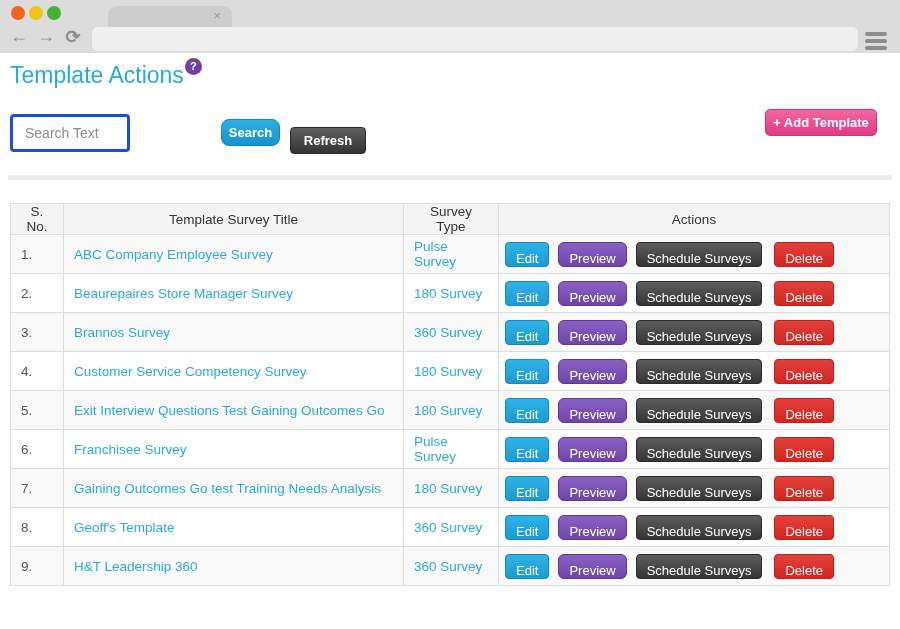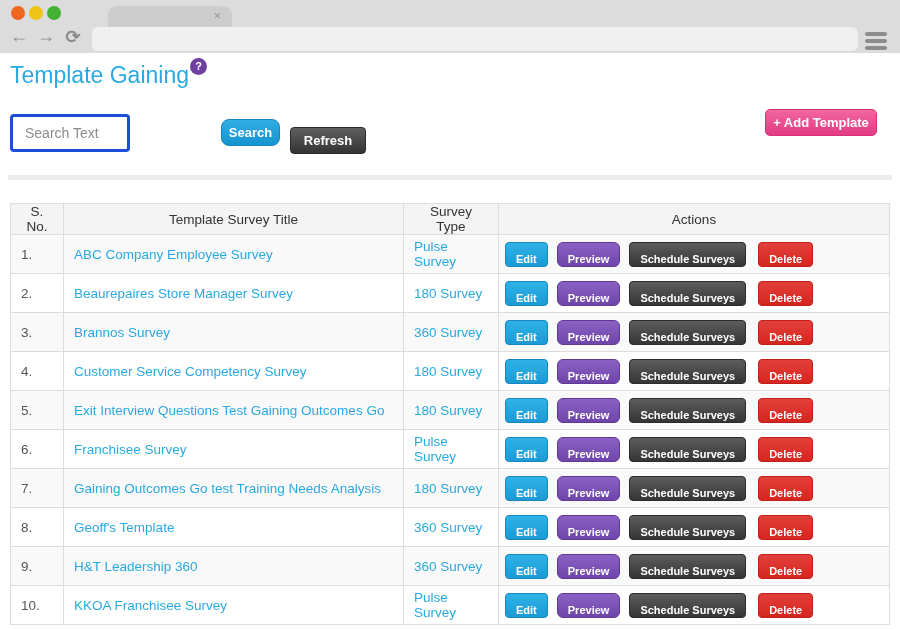--- a/index.html
+++ b/index.html
@@ -95,21 +95,21 @@
   .col-sno { width: 53px; }
   .col-title { width: 340px; }
   .col-type { width: 95px; }
   td.cell-sno { color: #555; }
   a.survey-link { color: #2aa9e0; text-decoration: none; cursor: pointer; }
   td.cell-type { color: #2aa9e0; }
   td.cell-actions { padding: 0 0 0 6px; }
 
   .abtn {
     display: inline-block; height: 25px; padding: 4px 10px; margin-right: 9px;
-    border-radius: 4px; color: #fff; font-size: 11px; font-weight: bold;
+    border-radius: 4px; color: #fff; font-size: 13px; font-weight: normal;
     line-height: 24px; text-align: center; cursor: pointer;
     border: 1px solid transparent;
   }
   .abtn-edit     { background: linear-gradient(#2fb2e6, #1b9ad6); border-color: #1787be; }
   .abtn-preview  { background: linear-gradient(#8a61c3, #6f45aa); border-color: #5f3a94; border-radius: 6px; }
   .abtn-schedule { background: linear-gradient(#5d5d5d, #353535); border-color: #2c2c2c; margin-right: 12px; }
   .abtn-delete   { background: linear-gradient(#e2403a, #d6251f); border-color: #c11f1b; margin-right: 0; }
 </style>
 </head>
 <body>
@@ -129,21 +129,21 @@
     <span>⟳</span>
   </div>
   <input class="url-bar" type="text" value="" style="">
   <div class="hamburger">
       <i></i>
       <i></i>
       <i></i>
     </div>
 </div>
 
-<h1 class="page-title"><span>Template Gaining</span><span class="help-badge">?</span></h1>
+<h1 class="page-title"><span>Template Actions</span><span class="help-badge">?</span></h1>
 
 <input class="search-input" type="text" placeholder="Search Text" style="">
 <div class="btn btn-search">Search</div>
 <div class="btn btn-refresh">Refresh</div>
 <div class="btn btn-add">+ Add Template</div>
 
 <div class="divider"></div>
 
 <table class="survey-table">
   <colgroup>
@@ -208,20 +208,14 @@
         <td class="cell-title"><a class="survey-link">Geoff's Template</a></td>
         <td class="cell-type">360 Survey</td>
         <td class="cell-actions"><span class="abtn abtn-edit">Edit</span><span class="abtn abtn-preview">Preview</span><span class="abtn abtn-schedule">Schedule Surveys</span><span class="abtn abtn-delete">Delete</span></td>
       </tr>
       <tr>
         <td class="cell-sno">9.</td>
         <td class="cell-title"><a class="survey-link">H&amp;T Leadership 360</a></td>
         <td class="cell-type">360 Survey</td>
         <td class="cell-actions"><span class="abtn abtn-edit">Edit</span><span class="abtn abtn-preview">Preview</span><span class="abtn abtn-schedule">Schedule Surveys</span><span class="abtn abtn-delete">Delete</span></td>
       </tr>
-      <tr>
-        <td class="cell-sno">10.</td>
-        <td class="cell-title"><a class="survey-link">KKOA Franchisee Survey</a></td>
-        <td class="cell-type">Pulse Survey</td>
-        <td class="cell-actions"><span class="abtn abtn-edit">Edit</span><span class="abtn abtn-preview">Preview</span><span class="abtn abtn-schedule">Schedule Surveys</span><span class="abtn abtn-delete">Delete</span></td>
-      </tr>
     </tbody>
 </table>
 
 </body></html>

